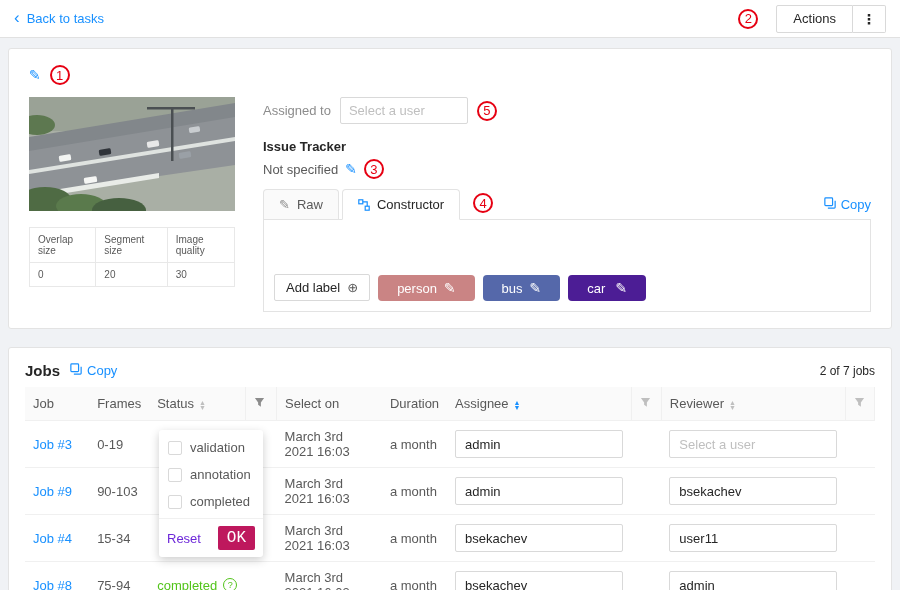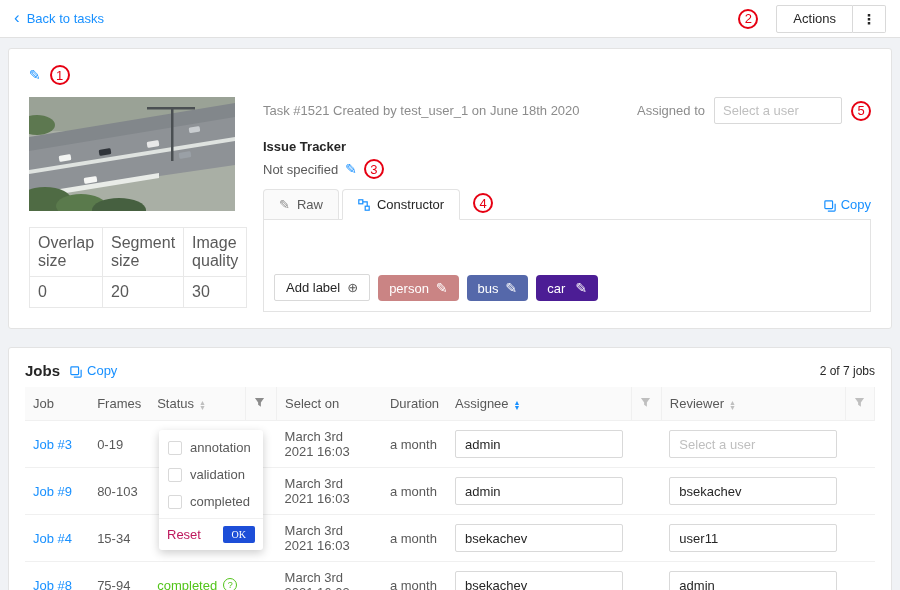--- a/index.html
+++ b/index.html
@@ -42,21 +42,21 @@
     background:#fff; border:1px solid #e3e3e3; border-radius:3px;
     padding:16px 20px;
   }
   
   .title-row { display:flex; align-items:center; gap:9px; }
   .page-title { font-size:17px; font-weight:600; margin:0; color:#262626; }
   .edit-icon { color:#1890ff; font-size:14px; cursor:pointer; }
   .task-body { display:flex; gap:28px; margin-top:12px; }
   .task-left { width:206px; flex:none; }
   .preview-frame { width:206px; height:114px; overflow:hidden; }
-  .params-table { width:100%; border-collapse:collapse; margin-top:16px; font-size:16px; color:#595959; }
+  .params-table { width:100%; border-collapse:collapse; margin-top:16px; font-size:10px; color:#595959; }
   .params-table td { border:1px solid #e8e8e8; padding:6px 8px; vertical-align:top; }
   .task-right { flex:1; min-width:0; }
   .meta-row { display:flex; justify-content:space-between; align-items:center; color:#8c8c8c; }
   .assigned-wrap { display:flex; align-items:center; gap:9px; }
   .assignee-input {
     width:128px; height:27px; border:1px solid #d9d9d9; border-radius:2px;
     padding:2px 8px; font-size:13px; font-family:inherit; color:#262626;
   }
   input::placeholder { color:#bfbfbf; }
   .issue-tracker { margin-top:15px; }
@@ -67,34 +67,34 @@
   .tab {
     display:inline-flex; align-items:center; gap:7px;
     padding:7px 15px; border:1px solid #e3e3e3; border-bottom:none;
     border-radius:4px 4px 0 0; background:#fafafa; color:#595959; cursor:pointer;
     margin-right:3px;
   }
   .tab.active { background:#fff; margin-bottom:-1px; border-bottom:1px solid #fff; color:#262626; font-weight:500; }
   .tab-pencil { color:#8c8c8c; font-size:13px; }
   .tabs-row .callout { margin:0 0 6px 10px; }
   .tabs-row .spacer { flex:1; }
-  .copy-link { color:#1890ff; display:inline-flex; align-items:flex-end; gap:5px; cursor:pointer; margin-bottom:7px; }
+  .copy-link { color:#1890ff; display:inline-flex; align-items:flex-start; gap:5px; cursor:pointer; margin-bottom:7px; }
   .tab-content {
     border:1px solid #e3e3e3; border-top:none; height:92px; padding:10px;
     display:flex; align-items:flex-end; gap:8px;
   }
   .add-label-btn {
     background:#fff; border:1px solid #d9d9d9; border-radius:2px;
     padding:5px 11px; font-size:13px; color:#262626; cursor:pointer;
     display:inline-flex; align-items:center; gap:7px; font-family:inherit;
   }
   .add-icon { color:#595959; font-size:13px; }
   .chip {
     display:inline-flex; align-items:center; gap:7px;
-    padding:5px 11px; border-radius:4px; color:#fff; font-size:13px; cursor:pointer;
+    padding:5px 19px; border-radius:4px; color:#fff; font-size:13px; cursor:pointer;
   }
   .chip .edit-icon { color:#fff; }
   .chip-0 { background:#ca8484; }
   .chip-1 { background:#5568aa; }
   .chip-2 { background:#4c1d95;gap:10px; }
   
   .jobs-card { margin-top:18px; padding:14px 16px; position:relative; }
   .jobs-header { display:flex; align-items:center; gap:10px; }
   .jobs-title { font-size:15px; font-weight:700; margin:0; }
   .jobs-count { margin-left:auto; font-size:12px; color:#262626; }
@@ -124,24 +124,24 @@
     position:absolute; left:150px; top:82px; width:104px;
     background:#fff; border-radius:3px; z-index:10;
     box-shadow:0 3px 10px rgba(0,0,0,0.2); padding-top:4px;
   }
   .filter-item { display:flex; align-items:center; gap:8px; padding:6px 9px; cursor:pointer; color:#595959; }
   .checkbox { width:14px; height:14px; border:1px solid #d9d9d9; border-radius:2px; background:#fff; flex:none; }
   .filter-footer {
     margin-top:3px; border-top:1px solid #f0f0f0; padding:7px 8px;
     display:flex; align-items:center; justify-content:space-between;
   }
-  .reset-link { color:#be185d; cursor:default; }
+  .reset-link { color:#6d28d9; cursor:default; }
   .ok-btn {
-    background:#1d4ed8; color:#fff; border:none; border-radius:2px;
-    font-size:10px; padding:3px 9px; cursor:pointer; font-family:Liberation Serif, serif;
+    background:#be185d; color:#fff; border:none; border-radius:2px;
+    font-size:16px; padding:3px 9px; cursor:pointer; font-family:Liberation Mono, monospace;
   }
 </style>
 </head>
 <body>
 
 <div class="topbar">
   <a class="back-link">
     <span class="back-chevron">‹</span>
     <span>Back to tasks</span>
   </a>
@@ -197,21 +197,20 @@
             <td>0</td>
             <td>20</td>
             <td>30</td>
           </tr>
         </tbody>
           </table>
       </div>
 
       <div class="task-right">
         <div class="meta-row">
-          <span>Task #1521 Created by test_user_1 on June 18th 2020</span>
           <span class="assigned-wrap">
             <span>Assigned to</span>
             <input class="assignee-input" placeholder="Select a user" style="">
             <span class="callout">5</span>
           </span>
         </div>
 
         <div class="issue-tracker">
           <div class="issue-title">Issue Tracker</div>
           <div class="issue-value-row">
@@ -342,21 +341,21 @@
         <td><span>March 3rd 2021 16:03</span></td>
         <td><span>a month</span></td>
         <td><input class="cell-input" value="admin" style=""></td>
         <td></td>
         <td><input class="cell-input" placeholder="Select a user" style=""></td>
         <td></td>
       </tr>
 
       <tr>
         <td><a class="job-link">Job #9</a></td>
-        <td><span>80-103</span></td>
+        <td><span>90-103</span></td>
         <td><span></span></td>
         <td></td>
         <td><span>March 3rd 2021 16:03</span></td>
         <td><span>a month</span></td>
         <td><input class="cell-input" value="admin" style=""></td>
         <td></td>
         <td><input class="cell-input" value="bsekachev" style=""></td>
         <td></td>
       </tr>
 
@@ -389,25 +388,25 @@
         <td></td>
         <td><input class="cell-input" value="admin" style=""></td>
         <td></td>
       </tr>
     </tbody>
       </table>
 
     <div class="filter-dropdown">
       <div class="filter-item">
         <span class="checkbox"></span>
-        <span>annotation</span>
+        <span>validation</span>
       </div>
       <div class="filter-item">
         <span class="checkbox"></span>
-        <span>validation</span>
+        <span>annotation</span>
       </div>
       <div class="filter-item">
         <span class="checkbox"></span>
         <span>completed</span>
       </div>
       <div class="filter-footer">
         <span class="reset-link">Reset</span>
         <button class="ok-btn">OK</button>
       </div>
     </div>

